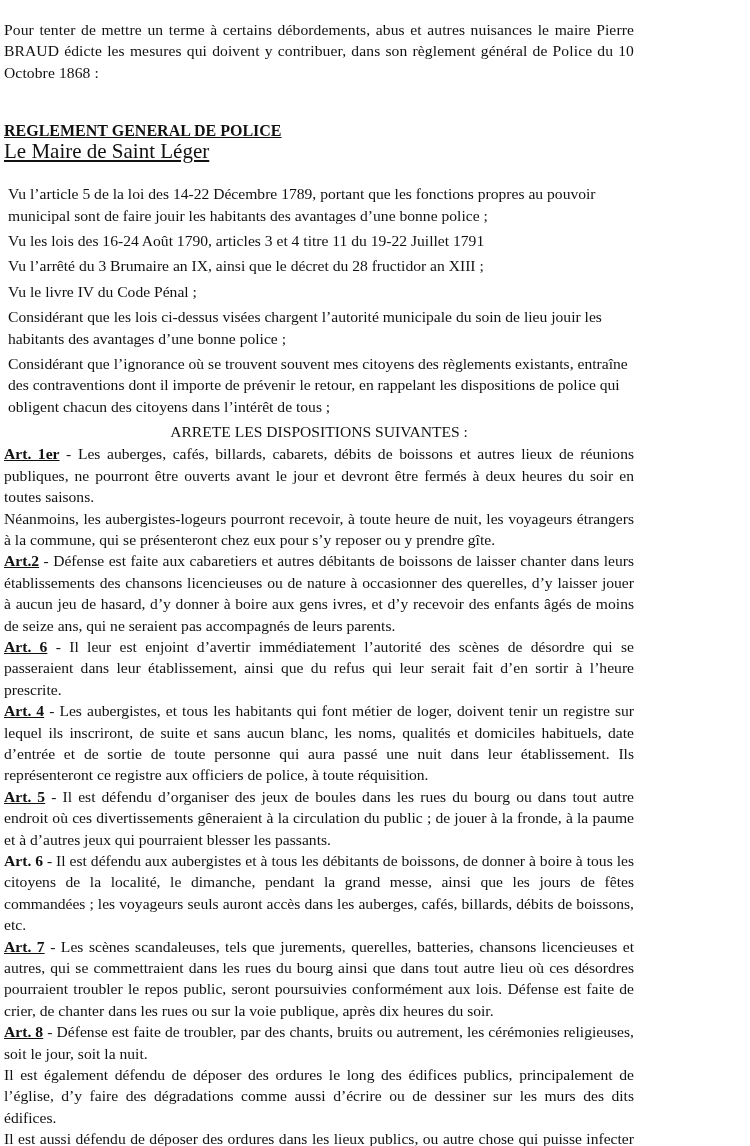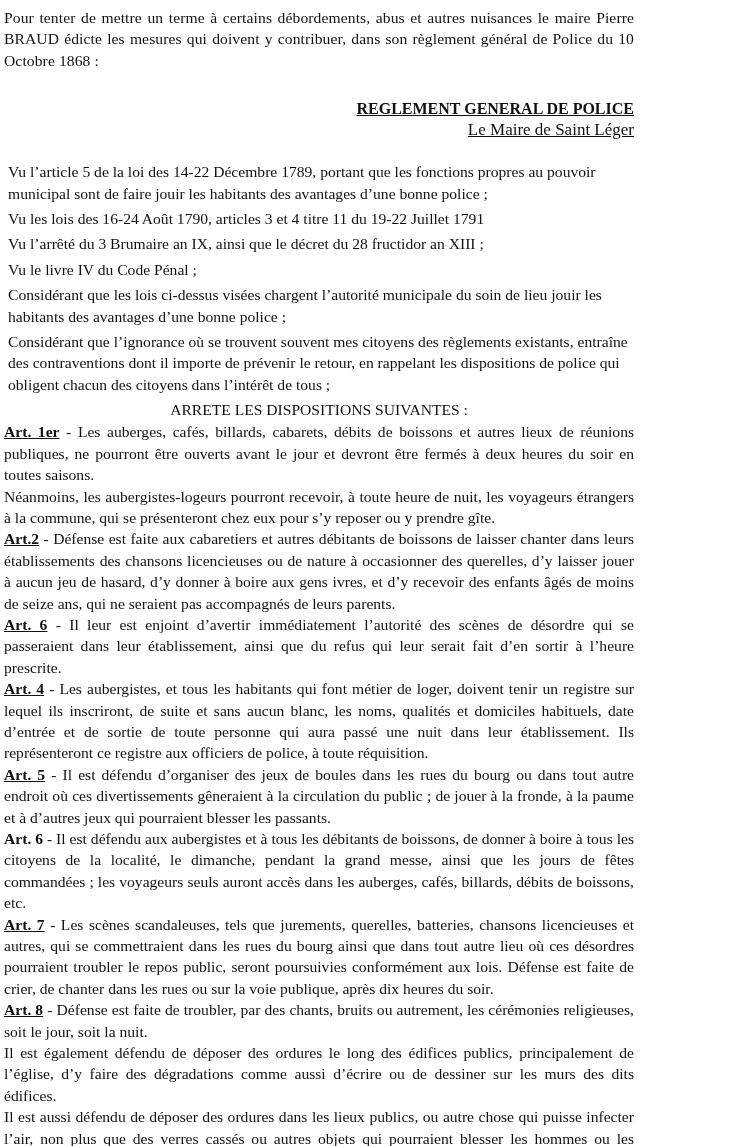--- a/index.html
+++ b/index.html
@@ -3,25 +3,25 @@
 <meta charset="utf-8">
 <style>
   html, body { margin: 0; padding: 0; background: #ffffff; }
   body {
     width: 750px; height: 1146px; overflow: hidden;
     font-family: "Liberation Serif", "DejaVu Serif", serif;
     color: #111;
     font-size: 15.6px;
     line-height: 21.4px;
   }
-  .page { position: relative; width: 638px; height: 1146px; padding: 4px 4px 0 4px; box-sizing: border-box; }
+  .page { position: relative; width: 638px; height: 1146px; padding: 16px 4px 0 4px; box-sizing: border-box; }
   .intro { margin: 0; padding-top: 3px; text-align: justify; letter-spacing: 0.1px; }
-  .title-block { text-align: right; margin-top: 27px; }
+  .title-block { text-align: left; margin-top: 37px; }
   .title { font-weight: bold; text-decoration: underline; font-size: 16px; line-height: 21px; display: block; }
-  .subtitle { text-decoration: underline; display: block; font-size: 17px; line-height: 21px; }
+  .subtitle { text-decoration: underline; display: block; font-size: 21px; line-height: 21px; }
   .preamble { margin-top: 21px; }
   .preamble p { margin: 4px; }
   .arrete { text-align: center; margin-top: 3px; line-height: 22px; }
   .articles p { margin: 0; text-align: justify; }
   .art-label { font-weight: bold; }
   .art-label.u { text-decoration: underline; }
 </style>
 </head>
 <body>
 

